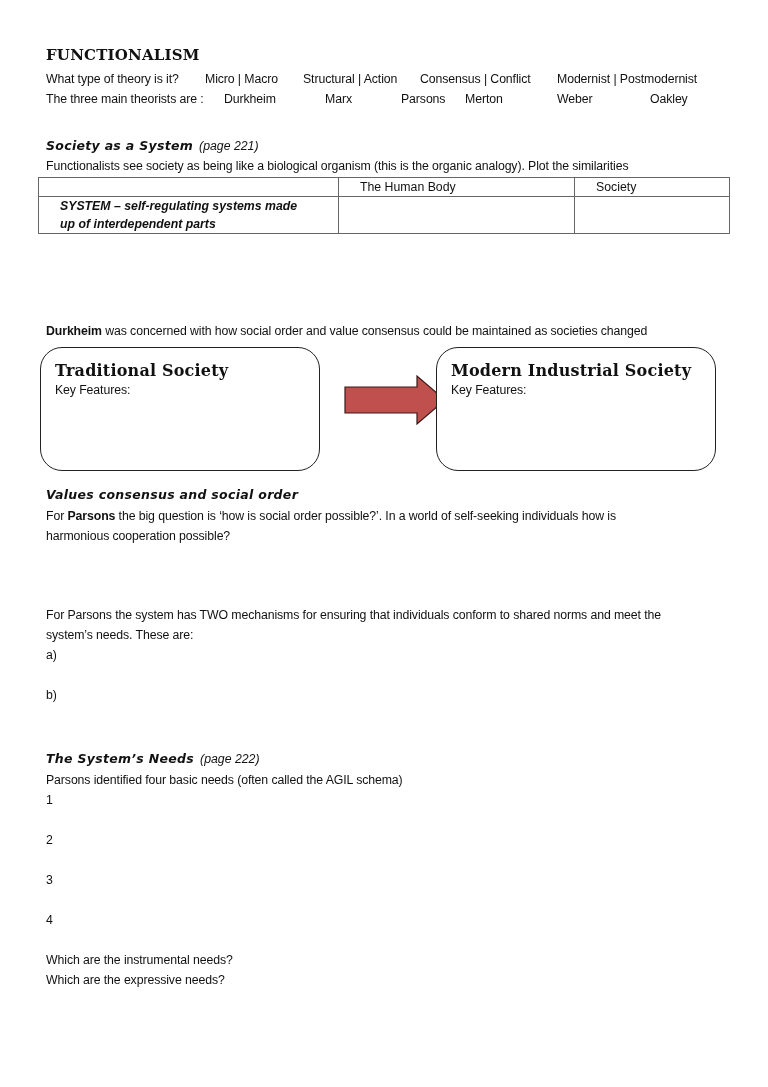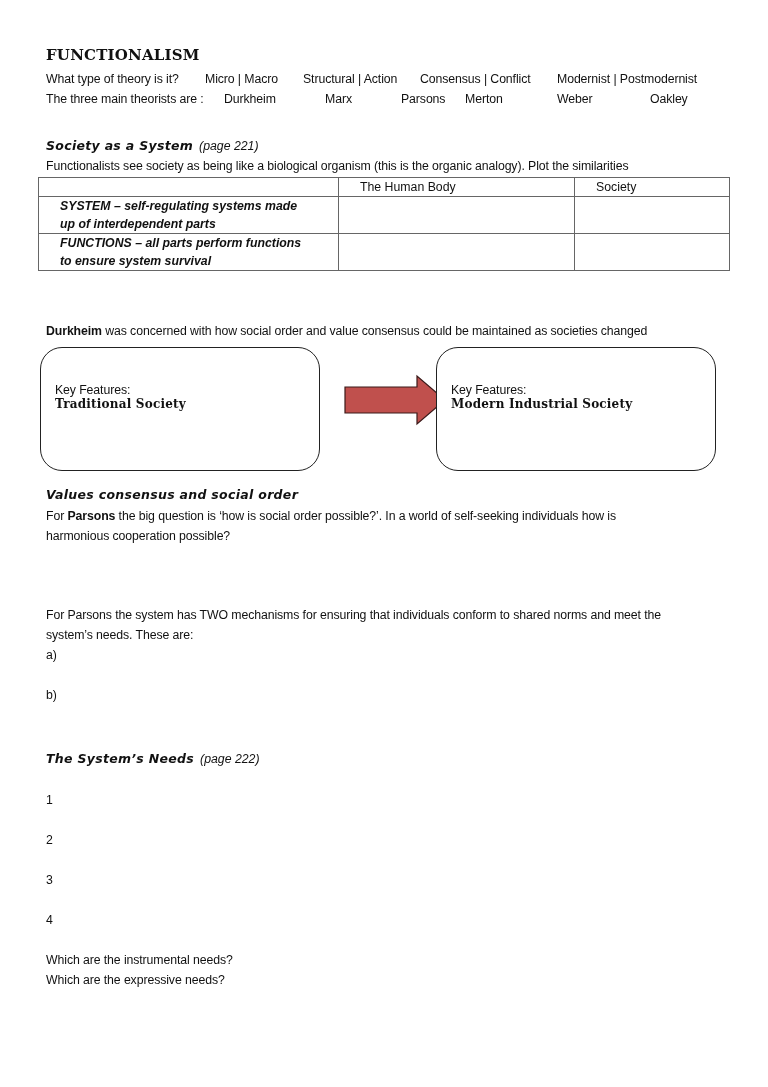--- a/index.html
+++ b/index.html
@@ -4,21 +4,21 @@
 <style>
   html, body { margin: 0; padding: 0; background: #ffffff; }
   body { width: 768px; height: 1087px; position: relative; overflow: hidden;
          font-family: "Liberation Sans", sans-serif; color: #111; }
   .page { position: absolute; left: 0; top: 0; width: 768px; height: 1087px; }
   .abs { position: absolute; white-space: nowrap; }
   .txt { font-size: 12.3px; line-height: 19px; letter-spacing: -0.1px; }
   .title-main { font-family: "DejaVu Serif", serif; font-weight: bold; font-size: 15px; letter-spacing: 0.2px; }
   .heading { font-family: "DejaVu Sans", sans-serif; font-weight: bold; font-style: italic; font-size: 12.5px; letter-spacing: 0.3px; }
   .page-ref { font-style: italic; font-weight: normal; font-family: "Liberation Sans", sans-serif; font-size: 12.3px; margin-left: 6px; letter-spacing: 0; }
-  .gothic { font-family: "DejaVu Serif", serif; font-weight: bold; font-size: 12px; letter-spacing: 0.2px; margin-top: 36px; }
+  .gothic { font-family: "DejaVu Serif", serif; font-weight: bold; font-size: 16px; letter-spacing: 0.2px; }
   b { font-weight: bold; }
 
   table.sys { position: absolute; left: 38px; top: 177px; width: 692px; border-collapse: collapse; }
   table.sys td { border: 1px solid #666; font-size: 12.3px; line-height: 18px; padding: 0 21px; vertical-align: top; }
   table.sys tr.hdr td { height: 18px; }
   table.sys tr.row td { height: 36px; }
   table.sys td.c1 { width: 257px; font-style: italic; font-weight: bold; }
   table.sys td.c2 { width: 193px; }
 
   .box { position: absolute; border: 1.3px solid #222; border-radius: 22px; background: #fff; }
@@ -58,28 +58,20 @@
       <td>Society</td>
     </tr>
     <tr class="row">
       <td class="c1">
         <div>SYSTEM – self-regulating systems made</div>
         <div>up of interdependent parts</div>
       </td>
       <td class="c2"></td>
       <td></td>
     </tr>
-    <tr class="row">
-      <td class="c1">
-        <div>FUNCTIONS – all parts perform functions</div>
-        <div>to ensure system survival</div>
-      </td>
-      <td class="c2"></td>
-      <td></td>
-    </tr>
   </tbody>
     </table>
 
   <div class="abs txt" style="left:46px;top:322px;">
     <b>Durkheim</b><span> was concerned with how social order and value consensus could be maintained as societies changed</span>
   </div>
 
   <div class="box" style="left:40px;top:347px;width:278px;height:122px;">
     <div class="abs gothic" style="left:14px;top:13px;">Traditional Society</div>
     <div class="abs txt" style="left:14px;top:33px;">Key Features:</div>
@@ -101,20 +93,21 @@
   <div class="abs txt" style="left:46px;top:527px;">harmonious cooperation possible?</div>
 
   <div class="abs txt" style="left:46px;top:606px;">For Parsons the system has TWO mechanisms for ensuring that individuals conform to shared norms and meet the</div>
   <div class="abs txt" style="left:46px;top:626px;">system’s needs. These are:</div>
   <div class="abs txt" style="left:46px;top:646px;">a)</div>
   <div class="abs txt" style="left:46px;top:686px;">b)</div>
 
   <div class="abs heading" style="left:46px;top:751px;">
     <span>The System’s Needs</span><span class="page-ref">(page 222)</span>
   </div>
+  <div class="abs txt" style="left:46px;top:771px;">Parsons identified four basic needs (often called the AGIL schema)</div>
   <div class="abs txt" style="left:46px;top:791px;">1</div>
   <div class="abs txt" style="left:46px;top:831px;">2</div>
   <div class="abs txt" style="left:46px;top:871px;">3</div>
   <div class="abs txt" style="left:46px;top:911px;">4</div>
   <div class="abs txt" style="left:46px;top:951px;">Which are the instrumental needs?</div>
   <div class="abs txt" style="left:46px;top:971px;">Which are the expressive needs?</div>
 
 </div>
 
 </body></html>

